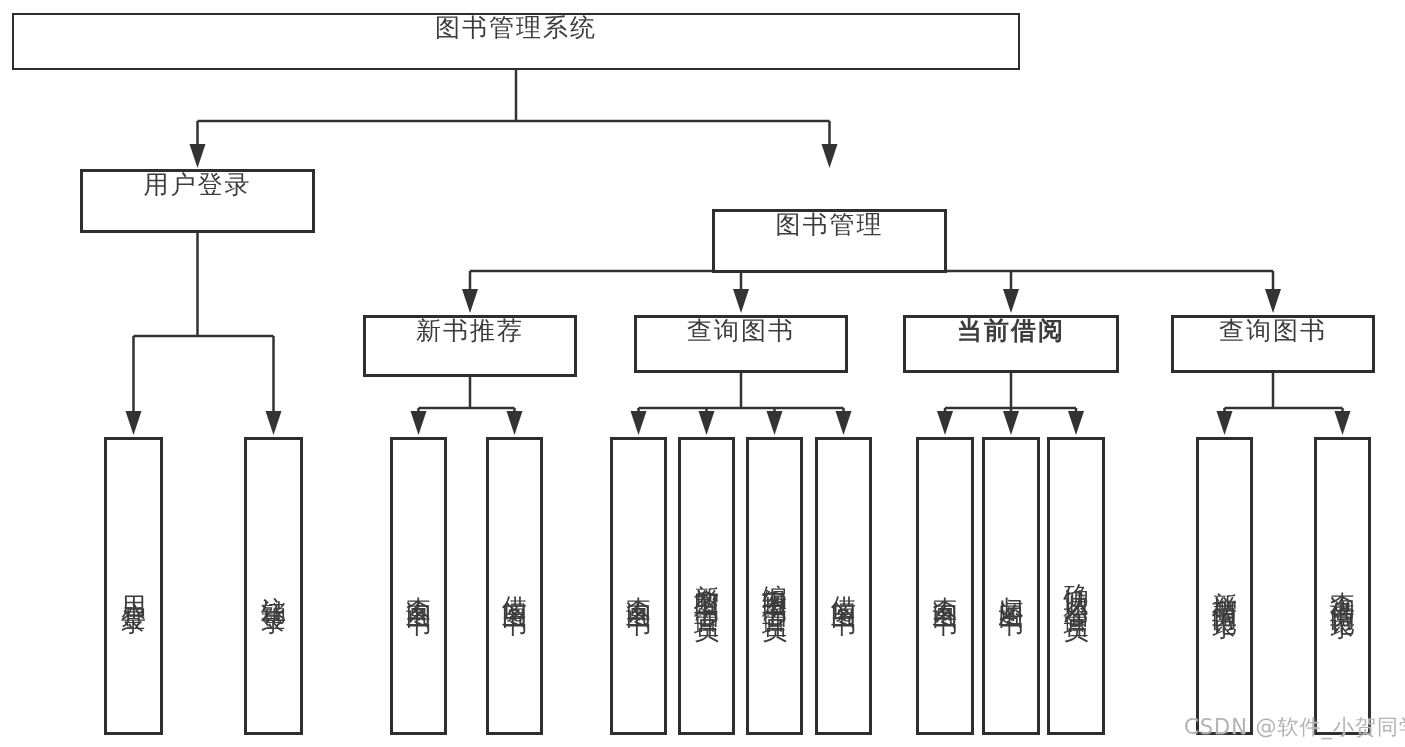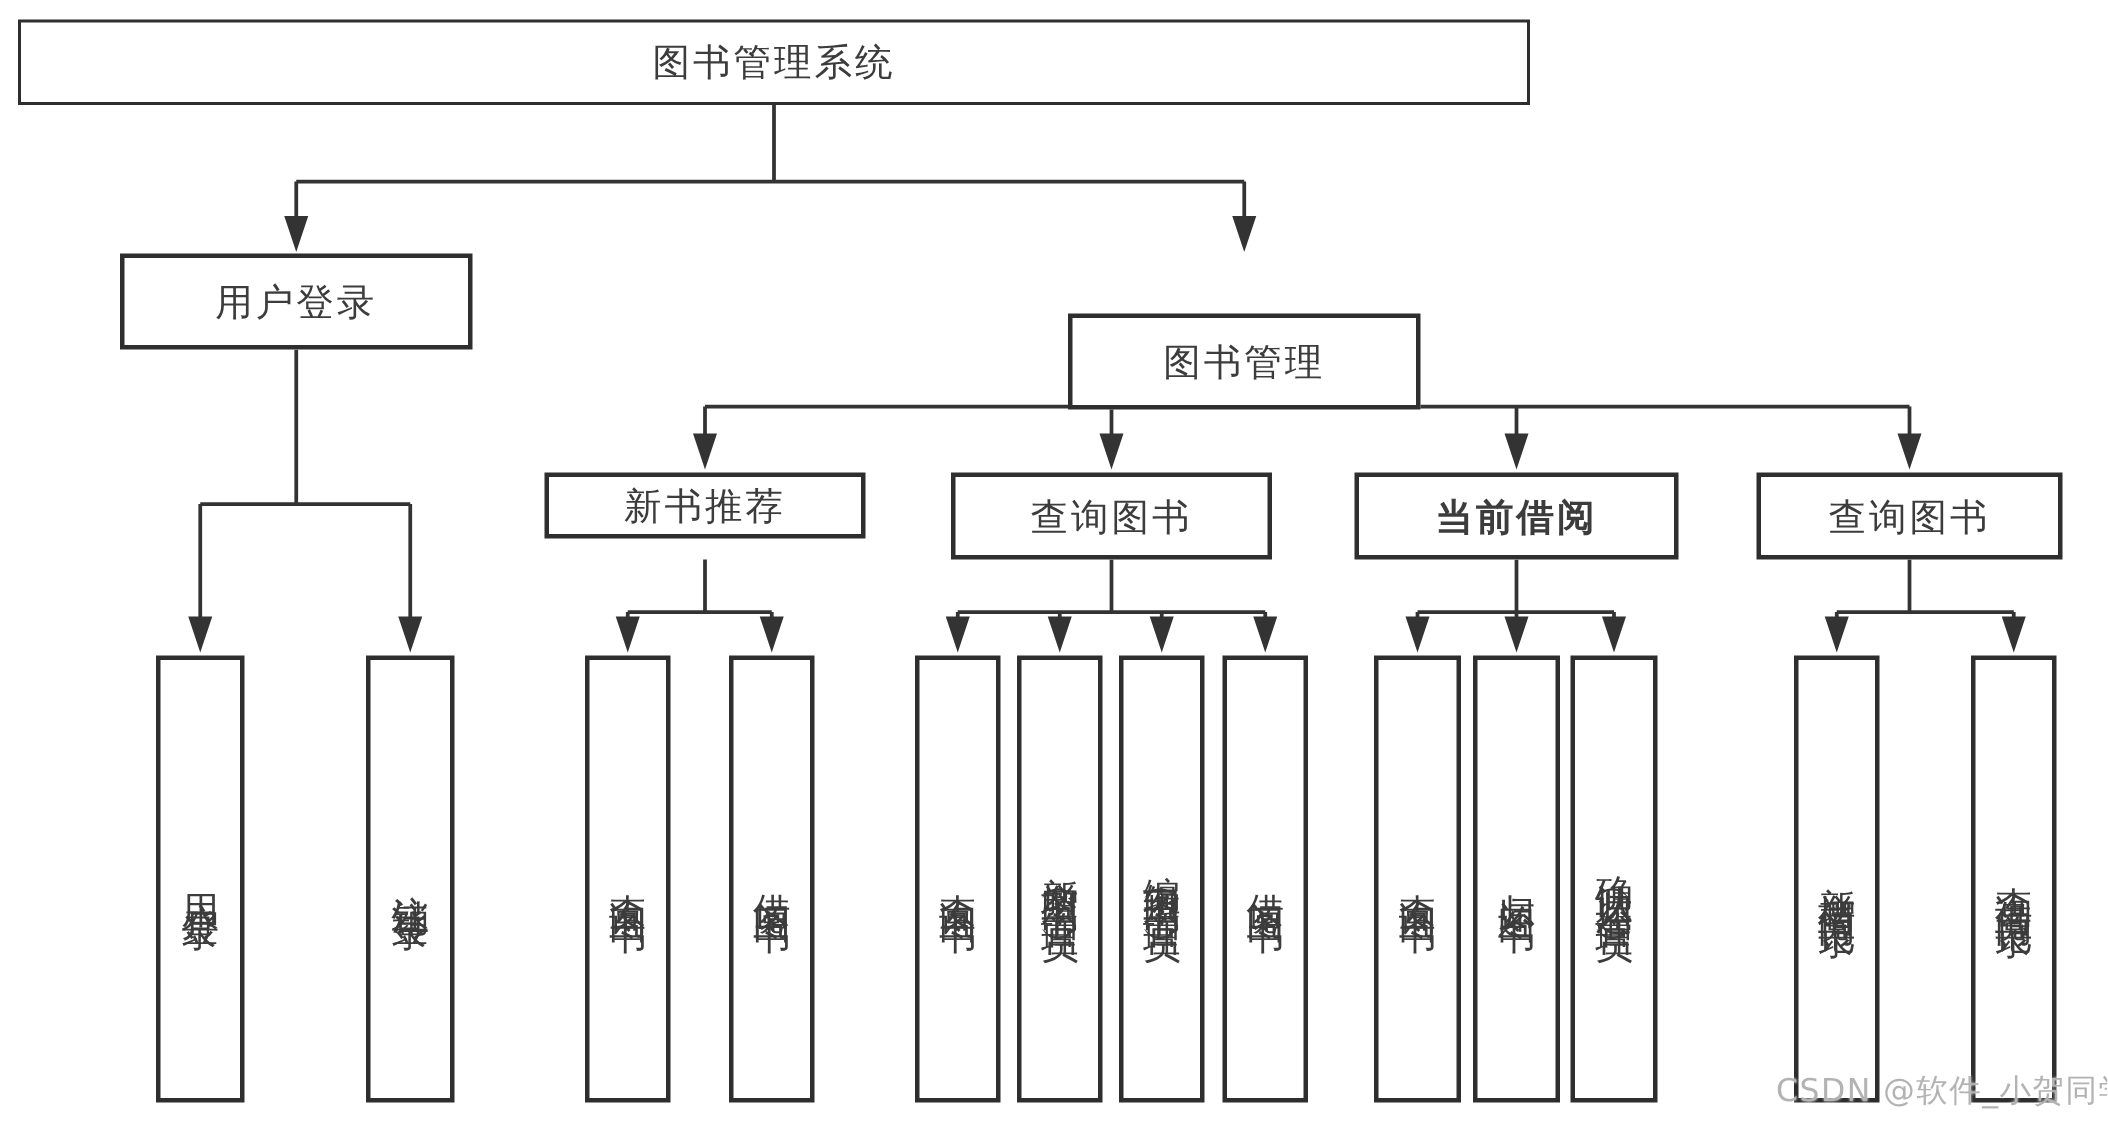--- a/index.html
+++ b/index.html
@@ -20,21 +20,20 @@
     left: 0; top: 0;
     width: 1405px;
     height: 747px;
   }
   .box {
     position: absolute;
     box-sizing: border-box;
     background: #ffffff;
     border: 3px solid #2e2e2e;
     display: flex;
-    align-items: center;
     justify-content: center;
     color: #3c3c3c;
     font-size: 25px;
     letter-spacing: 2px;
     line-height: 1;
   }
   .box.root { border-width: 2px; }
   .leaf {
     position: absolute;
     box-sizing: border-box;
@@ -52,21 +51,21 @@
     text-orientation: mixed;
     font-size: 25px;
     letter-spacing: 5px;
     line-height: 1;
     white-space: nowrap;
   }
   
   #n-root { left: 12px;  top: 13px;  width: 1008px; height: 57px; }
   #n-l2a  { left: 80px;  top: 169px; width: 235px;  height: 64px; }
   #n-l2b  { left: 712px; top: 169px; width: 235px;  height: 64px; margin-top: 40px; }
-  #n-l3a  { left: 363px; top: 315px; width: 214px;  height: 44px; }
+  #n-l3a  { left: 363px; top: 315px; width: 214px;  height: 62px; }
   #n-l3b  { left: 634px; top: 315px; width: 214px;  height: 58px; }
   #n-l3c  { left: 903px; top: 315px; width: 216px;  height: 58px; font-weight: bold; }
   #n-l3d  { left: 1171px; top: 315px; width: 204px; height: 58px; }
   
   #n-a1 { left: 104px;  width: 59px; }
   #n-a2 { left: 244px;  width: 59px; }
   #n-b1 { left: 390px;  width: 57px; }
   #n-b2 { left: 486px;  width: 57px; }
   #n-c1 { left: 610px;  width: 57px; }
   #n-c2 { left: 678px;  width: 57px; }

